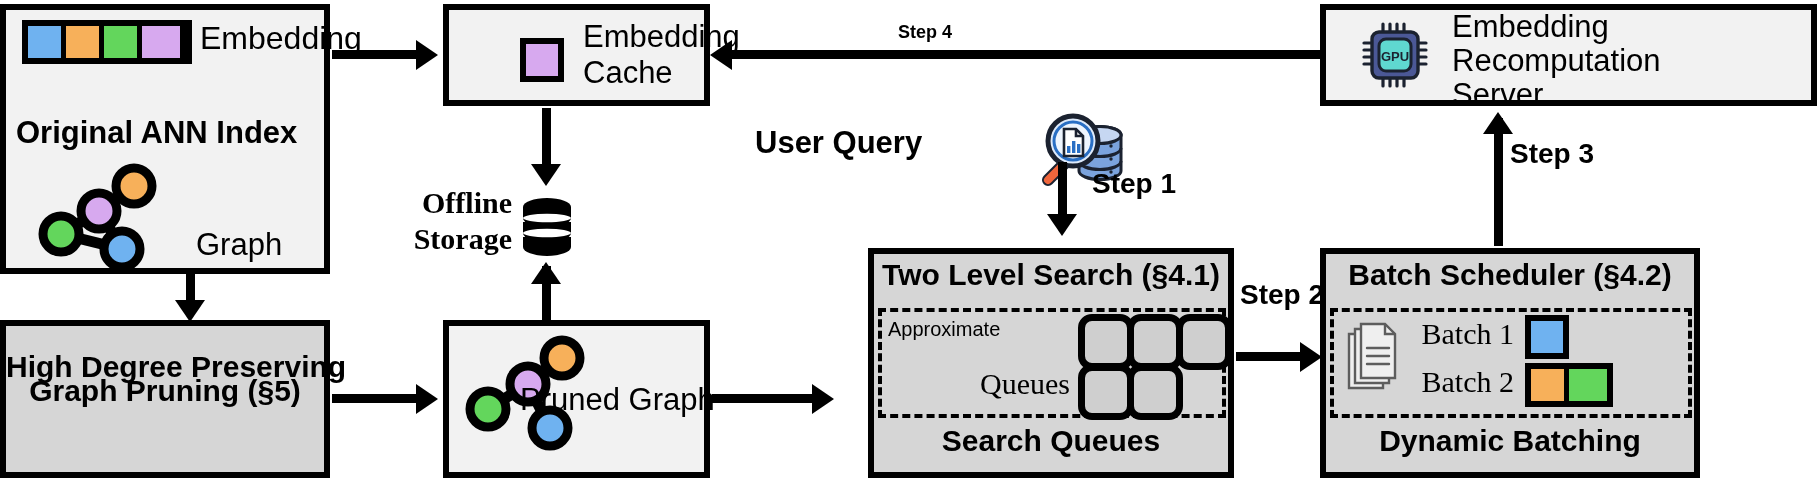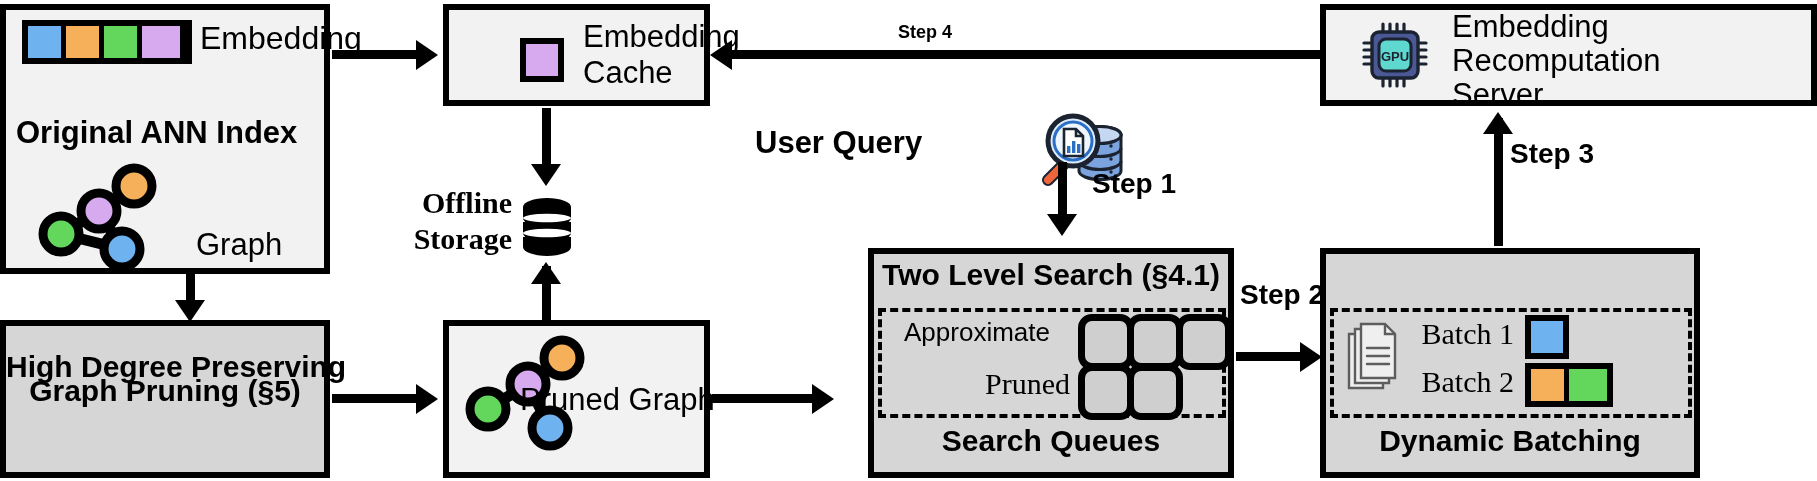--- a/index.html
+++ b/index.html
@@ -261,40 +261,41 @@
   <div class="lbl bold" style="left:1092px; top:168px; font-size:28px;">Step 1</div>
 
   <div class="vline" style="left:1058px; top:162px; width:9px; height:56px;"></div>
   <div class="arrowhead ah-down" style="left:1047px; top:214px;"></div>
 
   <div class="box box-gray" style="left:868px; top:248px; width:366px; height:230px;"></div>
   <div class="lbl bold center" style="left:872px; top:258px; width:358px; font-size:30px;">Two Level Search (§4.1)</div>
 
   <div class="dashed-box" style="left:878px; top:308px; width:348px; height:110px;"></div>
 
-  <div class="lbl" style="left:888px; top:318px; font-size:26px;margin-left:16px;">Approximate</div>
+  <div class="lbl" style="left:888px; top:318px; font-size:20px;">Approximate</div>
   <div class="queue-row" style="left:1078px; top:314px;">
     <div class="qtile"></div>
     <div class="qtile"></div>
     <div class="qtile"></div>
   </div>
 
-  <div class="lbl right" style="left:888px; top:367px; width:182px; font-size:30px;">Pruned</div>
+  <div class="lbl right" style="left:888px; top:367px; width:182px; font-size:30px;">Queues</div>
   <div class="queue-row" style="left:1078px; top:364px;">
     <div class="qtile"></div>
     <div class="qtile"></div>
   </div>
 
   <div class="lbl center" style="left:872px; top:424px; width:358px; font-size:30px;font-weight:bold;">Search Queues</div>
 
   <div class="lbl bold" style="left:1240px; top:279px; font-size:28px;">Step 2</div>
   <div class="hline" style="left:1236px; top:352px; width:72px; height:9px;"></div>
   <div class="arrowhead ah-right" style="left:1300px; top:342px;"></div>
 
   <div class="box box-gray" style="left:1320px; top:248px; width:380px; height:230px;"></div>
+  <div class="lbl bold center" style="left:1324px; top:258px; width:372px; font-size:30px;">Batch Scheduler (§4.2)</div>
 
   <div class="dashed-box" style="left:1330px; top:308px; width:362px; height:110px;"></div>
 
   <div class="svg-holder" style="left:1345px; top:322px;">
     <svg width="60" height="76" viewBox="0 0 60 76">
       <g fill="#efefef" stroke="#5d5d5d" stroke-width="2.4">
         <path d="M4 12 h24 l10 10 v44 h-34 Z"></path>
         <path d="M10 7 h24 l10 10 v44 h-34 Z"></path>
         <path d="M16 2 h24 l10 10 v44 h-34 Z"></path>
       </g>

